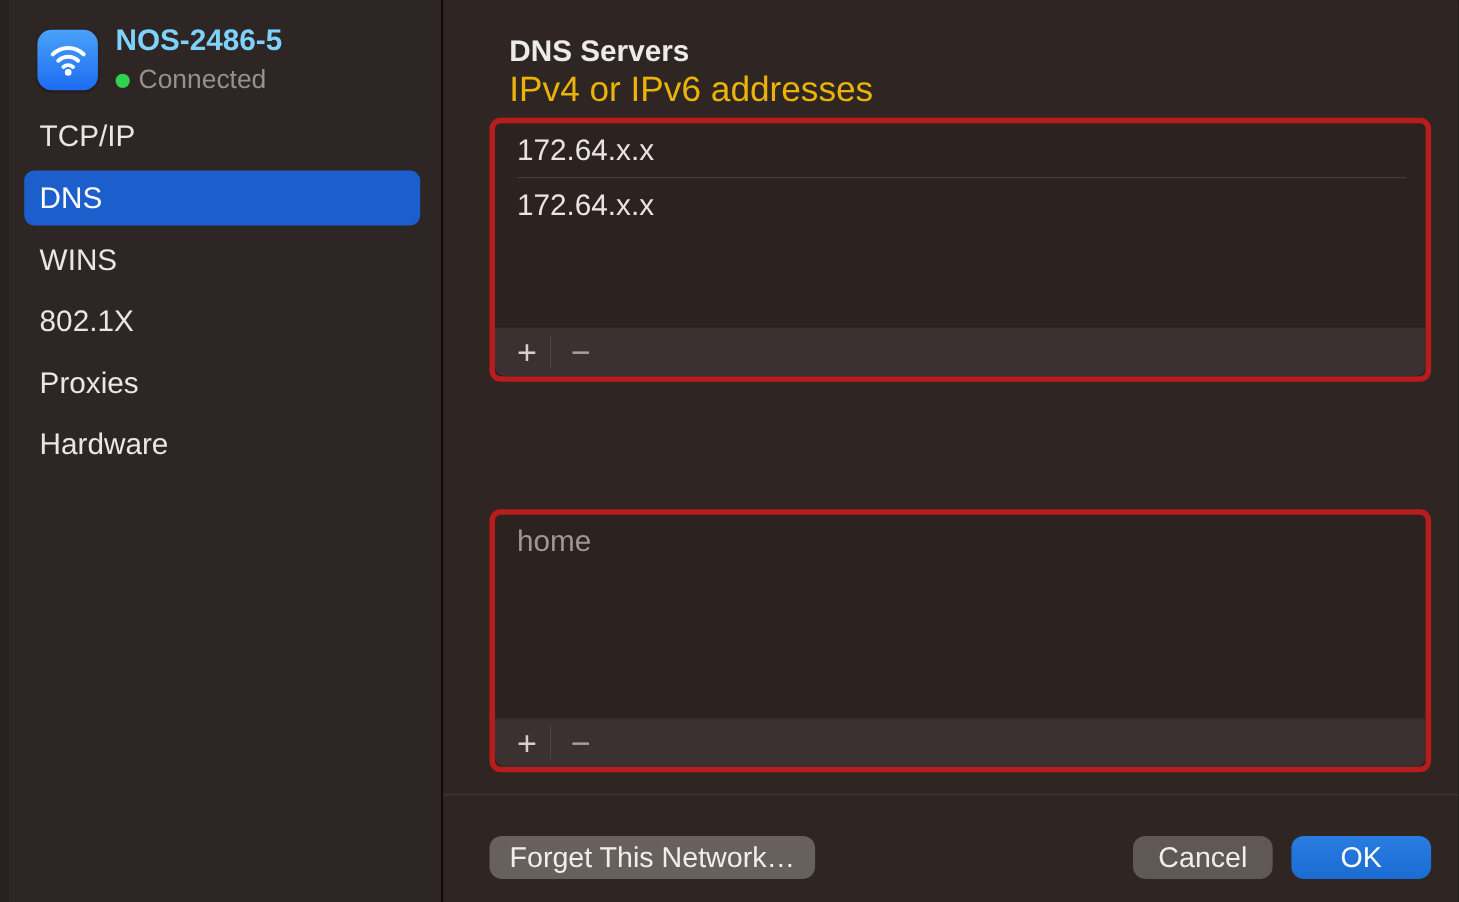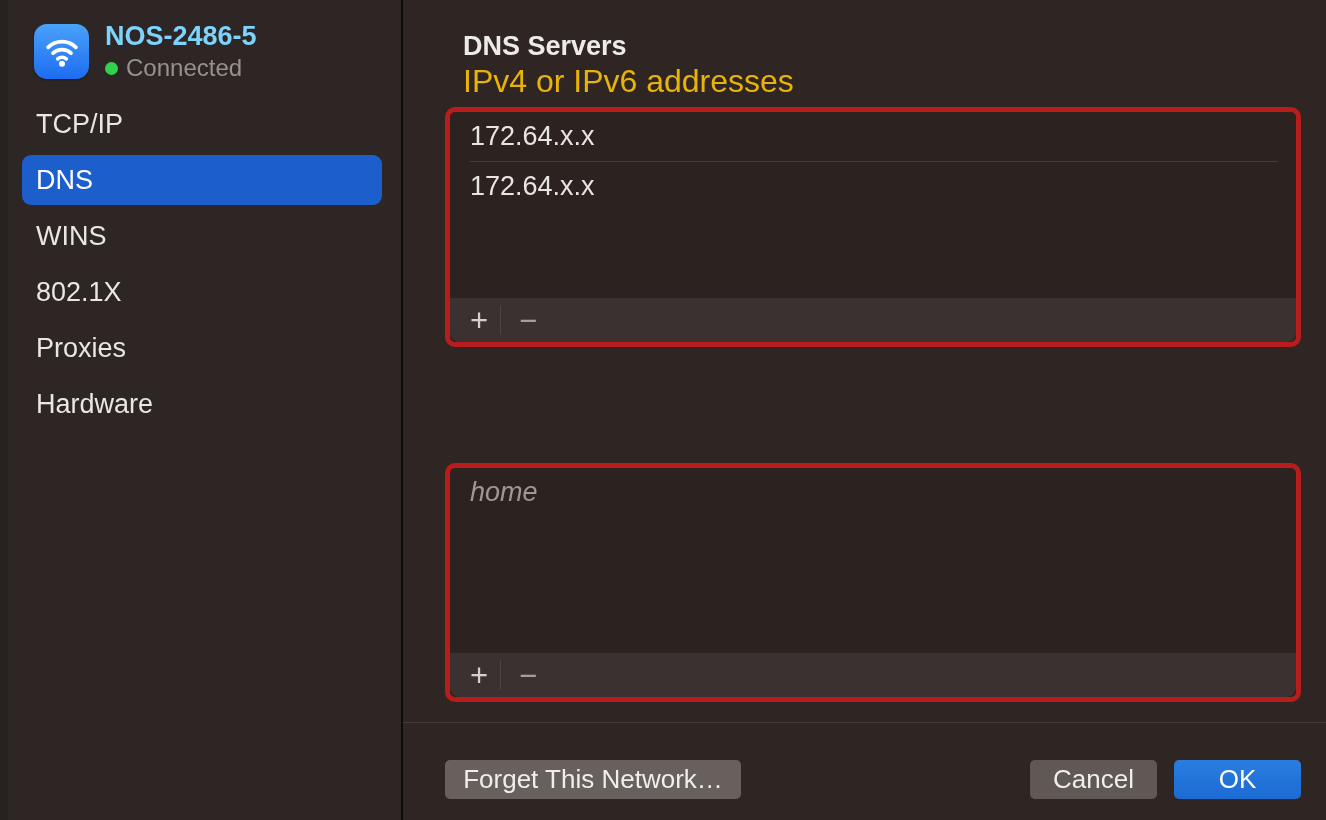--- a/index.html
+++ b/index.html
@@ -20,21 +20,21 @@
   }
   .network-header{position:absolute; left:26px; top:21px; display:flex; align-items:center;}
   .wifi-badge{
     width:55px;height:55px;border-radius:13px;flex:0 0 auto;
     background:linear-gradient(180deg,#4aa2f9 0%,#1d6cf2 100%);
     display:flex;align-items:center;justify-content:center;
     box-shadow:0 1px 2px rgba(0,0,0,.35);
   }
   .network-meta{margin-left:16px;}
   .network-name{font-size:27px;font-weight:700;color:#7dd3fc;line-height:30px;}
-  .network-status{display:flex;align-items:center;margin-top:3px;text-align:right;}
+  .network-status{display:flex;align-items:center;margin-top:8px;text-align:right;}
   .status-dot{width:13px;height:13px;border-radius:50%;background:#30d14e;flex:0 0 auto;}
   .status-label{margin-left:8px;font-size:24px;color:#97918e;}
 
   .nav-item{
     position:absolute; left:14px; width:360px; height:50px; border-radius:9px;
     display:flex; align-items:center; padding-left:14px; box-sizing:border-box;
     font-size:27px; color:#e9e6e3; cursor:default;
   }
   .nav-item.selected{background:#1b5ecc;color:#ffffff;}
 
@@ -44,39 +44,39 @@
   .section-subtitle{position:absolute;left:60px;font-size:32px;color:#eab308;margin:0;}
 
   .list-box{
     position:absolute; left:42px; width:856px; box-sizing:border-box;
     background:#2c221f; border:5px solid #b91c1c; border-radius:10px;
   }
   .list-row{
     height:49px; display:flex; align-items:center; padding-left:20px;
     font-size:27px; color:#e8e4e2;
   }
-  .list-row.dim{color:#9e9793;font-style:italic;}
+  .list-row.dim{color:#9e9793;}
   .row-divider{height:1px;background:#483f3c;margin-left:20px;margin-right:18px;}
   .list-footer{
     position:absolute; left:0; right:0; bottom:0; height:44px;
     background:#3a3130; border-radius:0 0 9px 9px;
     display:flex; align-items:center; padding-left:10px; box-sizing:border-box;
   }
   .footer-btn{
     width:38px;height:44px;background:none;border:none;padding:0;margin:0;
     font-family:"Liberation Sans", sans-serif;font-size:31px;font-weight:300;
     color:#d6d0cd;display:flex;align-items:center;justify-content:center;cursor:default;line-height:1;
   }
   .footer-btn.remove{color:#a8a29f;}
   .footer-sep{width:1px;height:30px;background:#4d4542;margin:0 8px 0 2px;}
 
   .main-divider{position:absolute;left:0;top:718px;width:923px;height:1px;background:#443b37;}
 
   .dlg-btn{
-    position:absolute; top:756px; height:39px; border:none; border-radius:5px;
+    position:absolute; top:756px; height:39px; border:none; border-radius:11px;
     font-family:"Liberation Sans", sans-serif; font-size:26px; color:#f0eeec;
     display:flex;align-items:center;justify-content:center;cursor:default;padding:0 18px;box-sizing:border-box;
   }
   .btn-forget{left:42px;width:296px;background:#67605d;}
   .btn-cancel{left:627px;width:127px;background:#5f5855;}
   .btn-ok{left:771px;width:127px;background:linear-gradient(180deg,#2a7de0 0%,#1b6bd3 100%);color:#ffffff;}
 </style>
 </head>
 <body>
 

